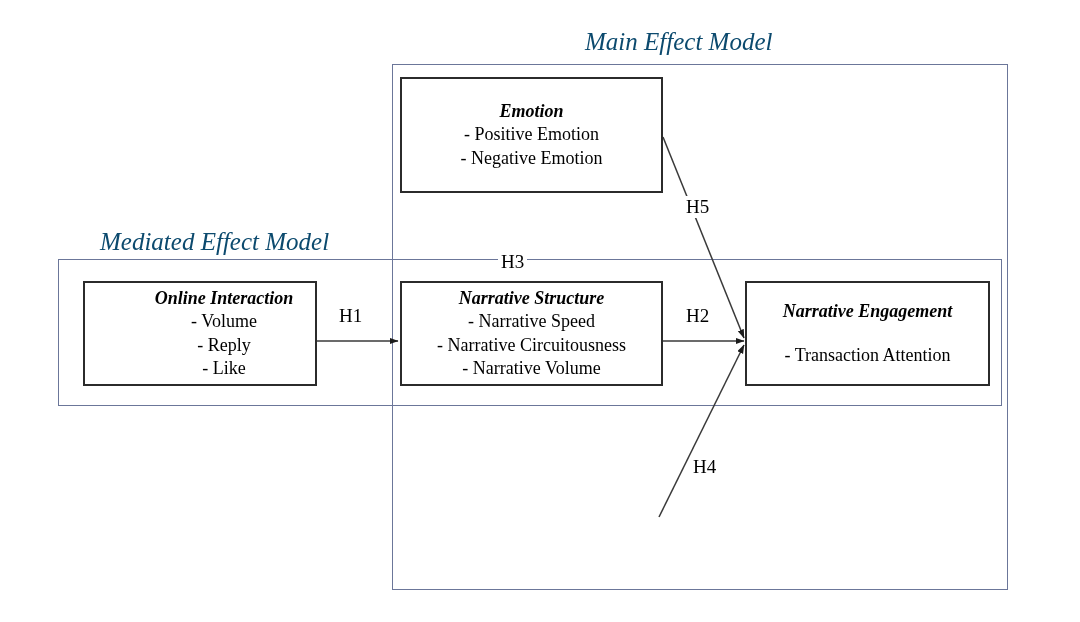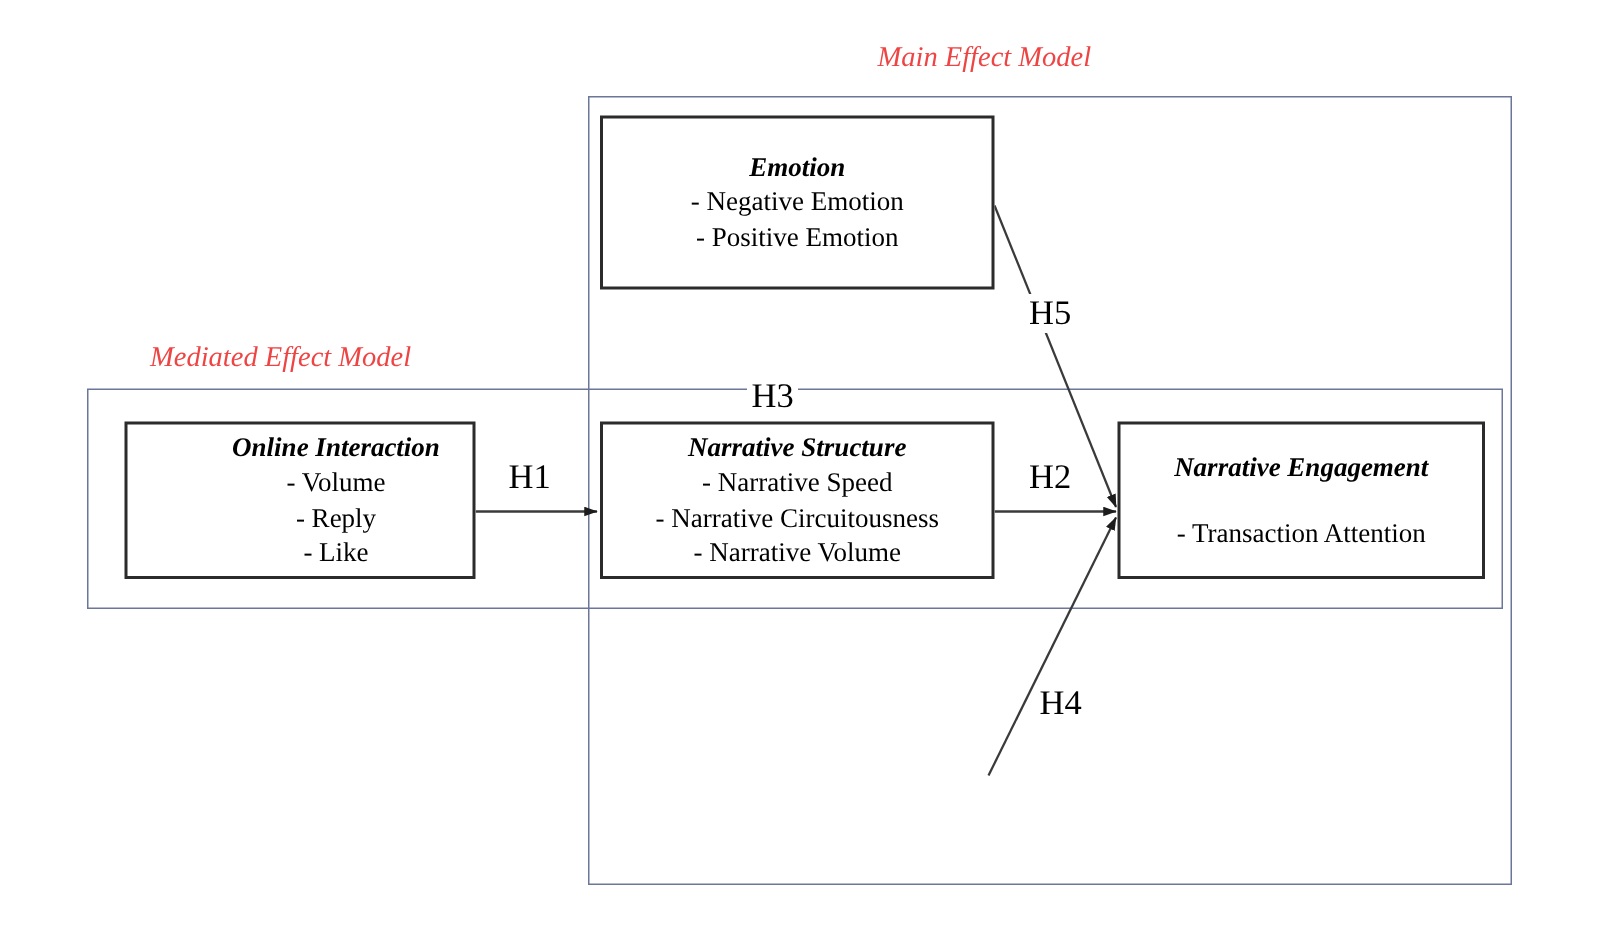--- a/index.html
+++ b/index.html
@@ -23,22 +23,22 @@
     background: transparent;
     box-sizing: border-box;
   }
   #main-effect-container { left: 392px; top: 64px;  width: 616px; height: 526px; }
   #mediated-effect-container { left: 58px; top: 259px; width: 944px; height: 147px; background: rgba(255,255,255,0); }
 
   
   .container-caption {
     position: absolute;
     font-style: italic;
-    font-size: 19px;
-    color: #ef4444;
+    font-size: 25px;
+    color: #0c4a6e;
     white-space: nowrap;
   }
   #main-effect-caption { left: 585px; top: 28px; }
   #mediated-effect-caption { left: 100px; top: 228px; }
 
   
   .construct-box {
     position: absolute;
     border: 2px solid #2b2b2b;
     background: #ffffff;
@@ -76,21 +76,21 @@
     left: 0; top: 0;
     width: 1080px;
     height: 622px;
     z-index: 3;
     pointer-events: none;
   }
 
   
   .hyp-label {
     position: absolute;
-    font-size: 23px;
+    font-size: 19px;
     color: #000;
     z-index: 8;
     white-space: nowrap;
     background: #ffffff;
     padding: 0 3px;
   }
   #hyp-h1 { left: 336px; top: 305px; }
   #hyp-h2 { left: 683px; top: 305px; }
   #hyp-h3 { left: 498px; top: 251px; }
   #hyp-h4 { left: 690px; top: 456px; }
@@ -120,22 +120,22 @@
 
     <line x1="663" y1="341" x2="744" y2="341" stroke="#3a3a3a" stroke-width="1.6" marker-end="url(#arrowhead)"></line>
 
     <line x1="663" y1="137" x2="744" y2="338" stroke="#3a3a3a" stroke-width="1.5" marker-end="url(#arrowhead)"></line>
 
     <line x1="659" y1="517" x2="744" y2="345" stroke="#3a3a3a" stroke-width="1.5" marker-end="url(#arrowhead)"></line>
   </svg>
 
   <div class="construct-box" id="box-emotion">
     <div class="construct-title">Emotion</div>
+    <div class="construct-item">- Positive Emotion</div>
     <div class="construct-item">- Negative Emotion</div>
-    <div class="construct-item">- Positive Emotion</div>
   </div>
 
   <div class="construct-box" id="box-online-interaction">
     <div class="construct-title">Online Interaction</div>
     <div class="construct-item">- Volume</div>
     <div class="construct-item">- Reply</div>
     <div class="construct-item">- Like</div>
   </div>
 
   <div class="construct-box" id="box-narrative-structure">

